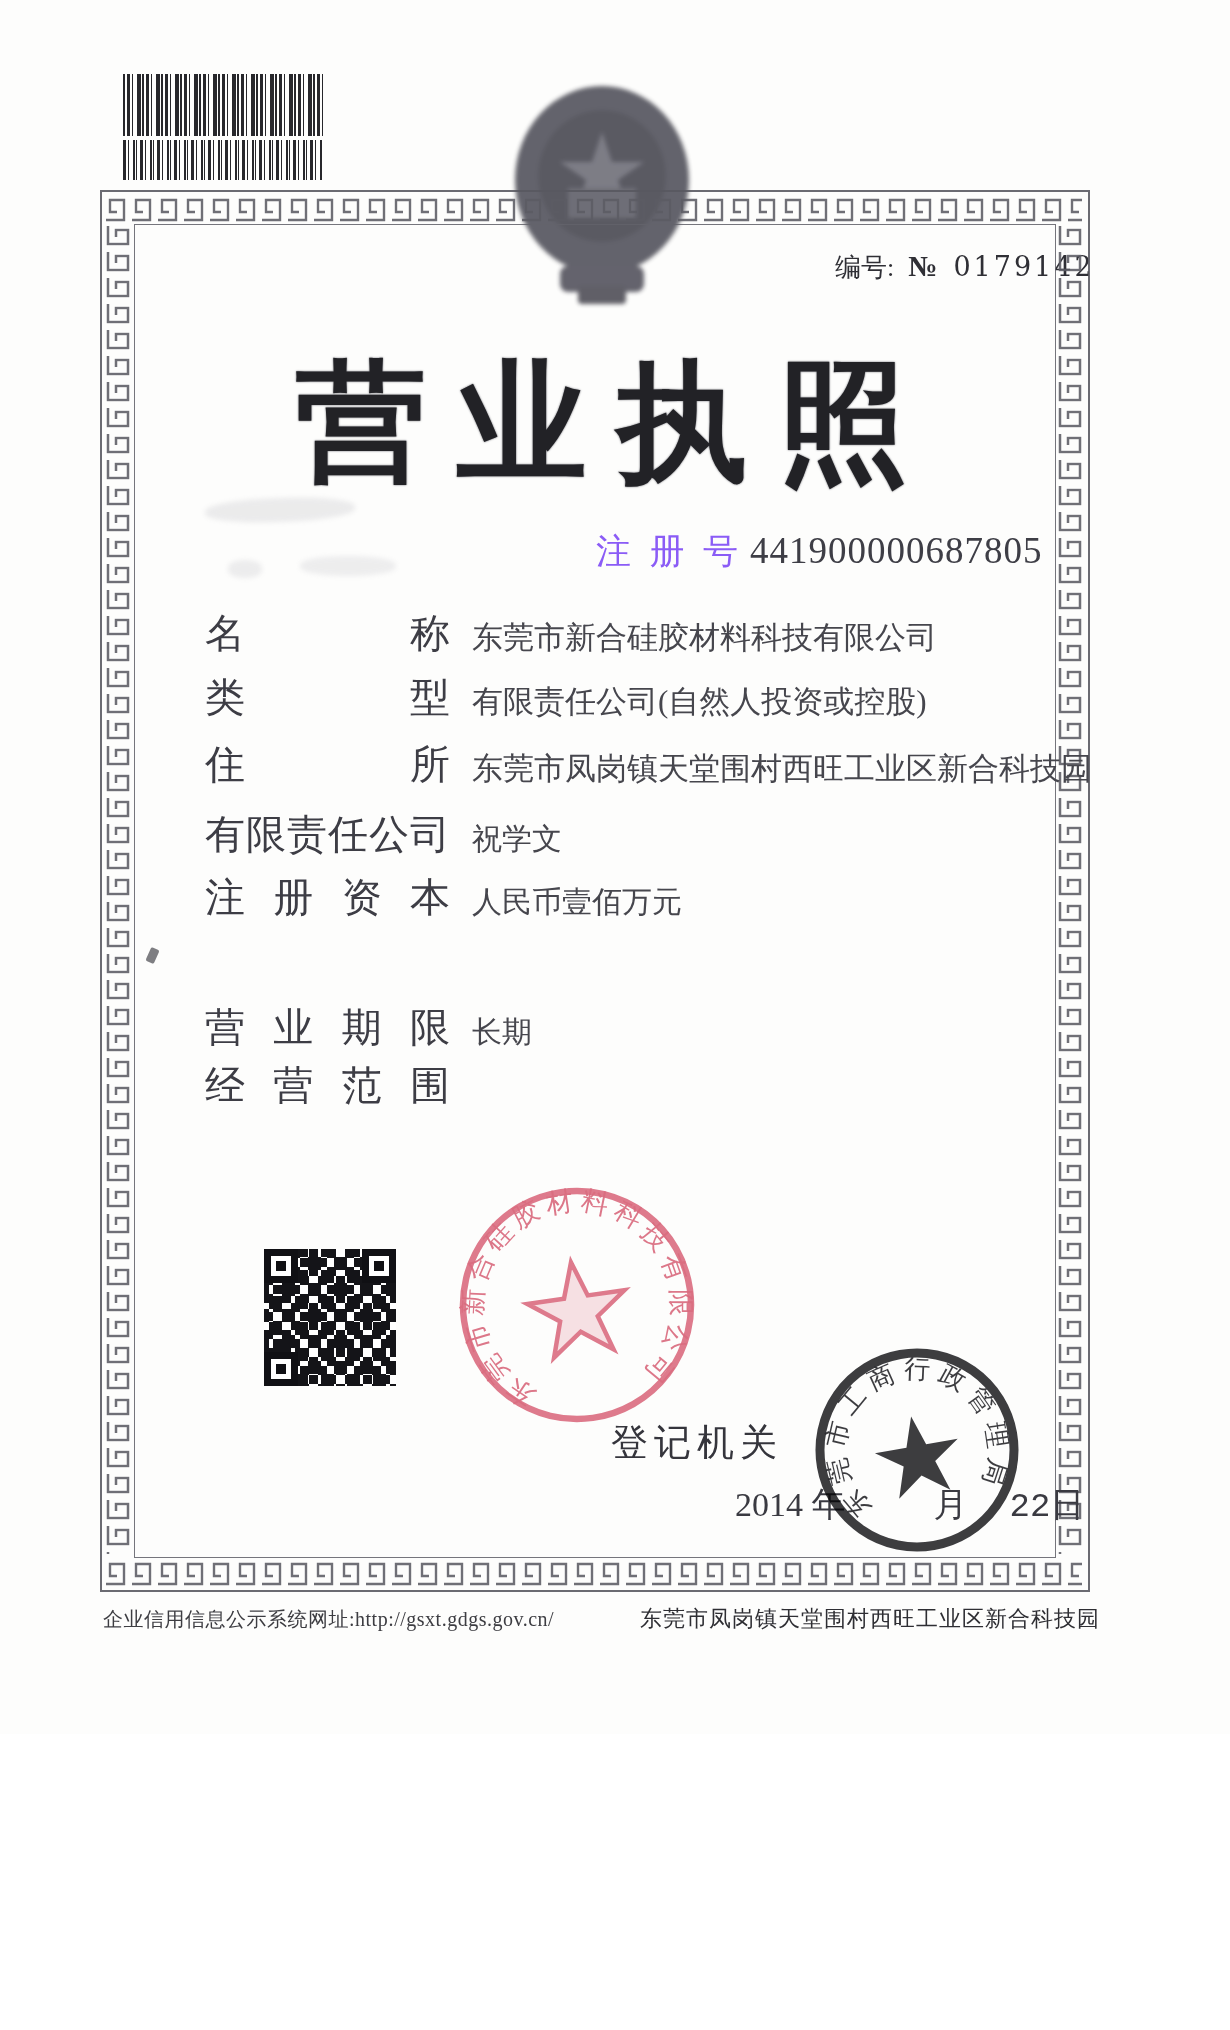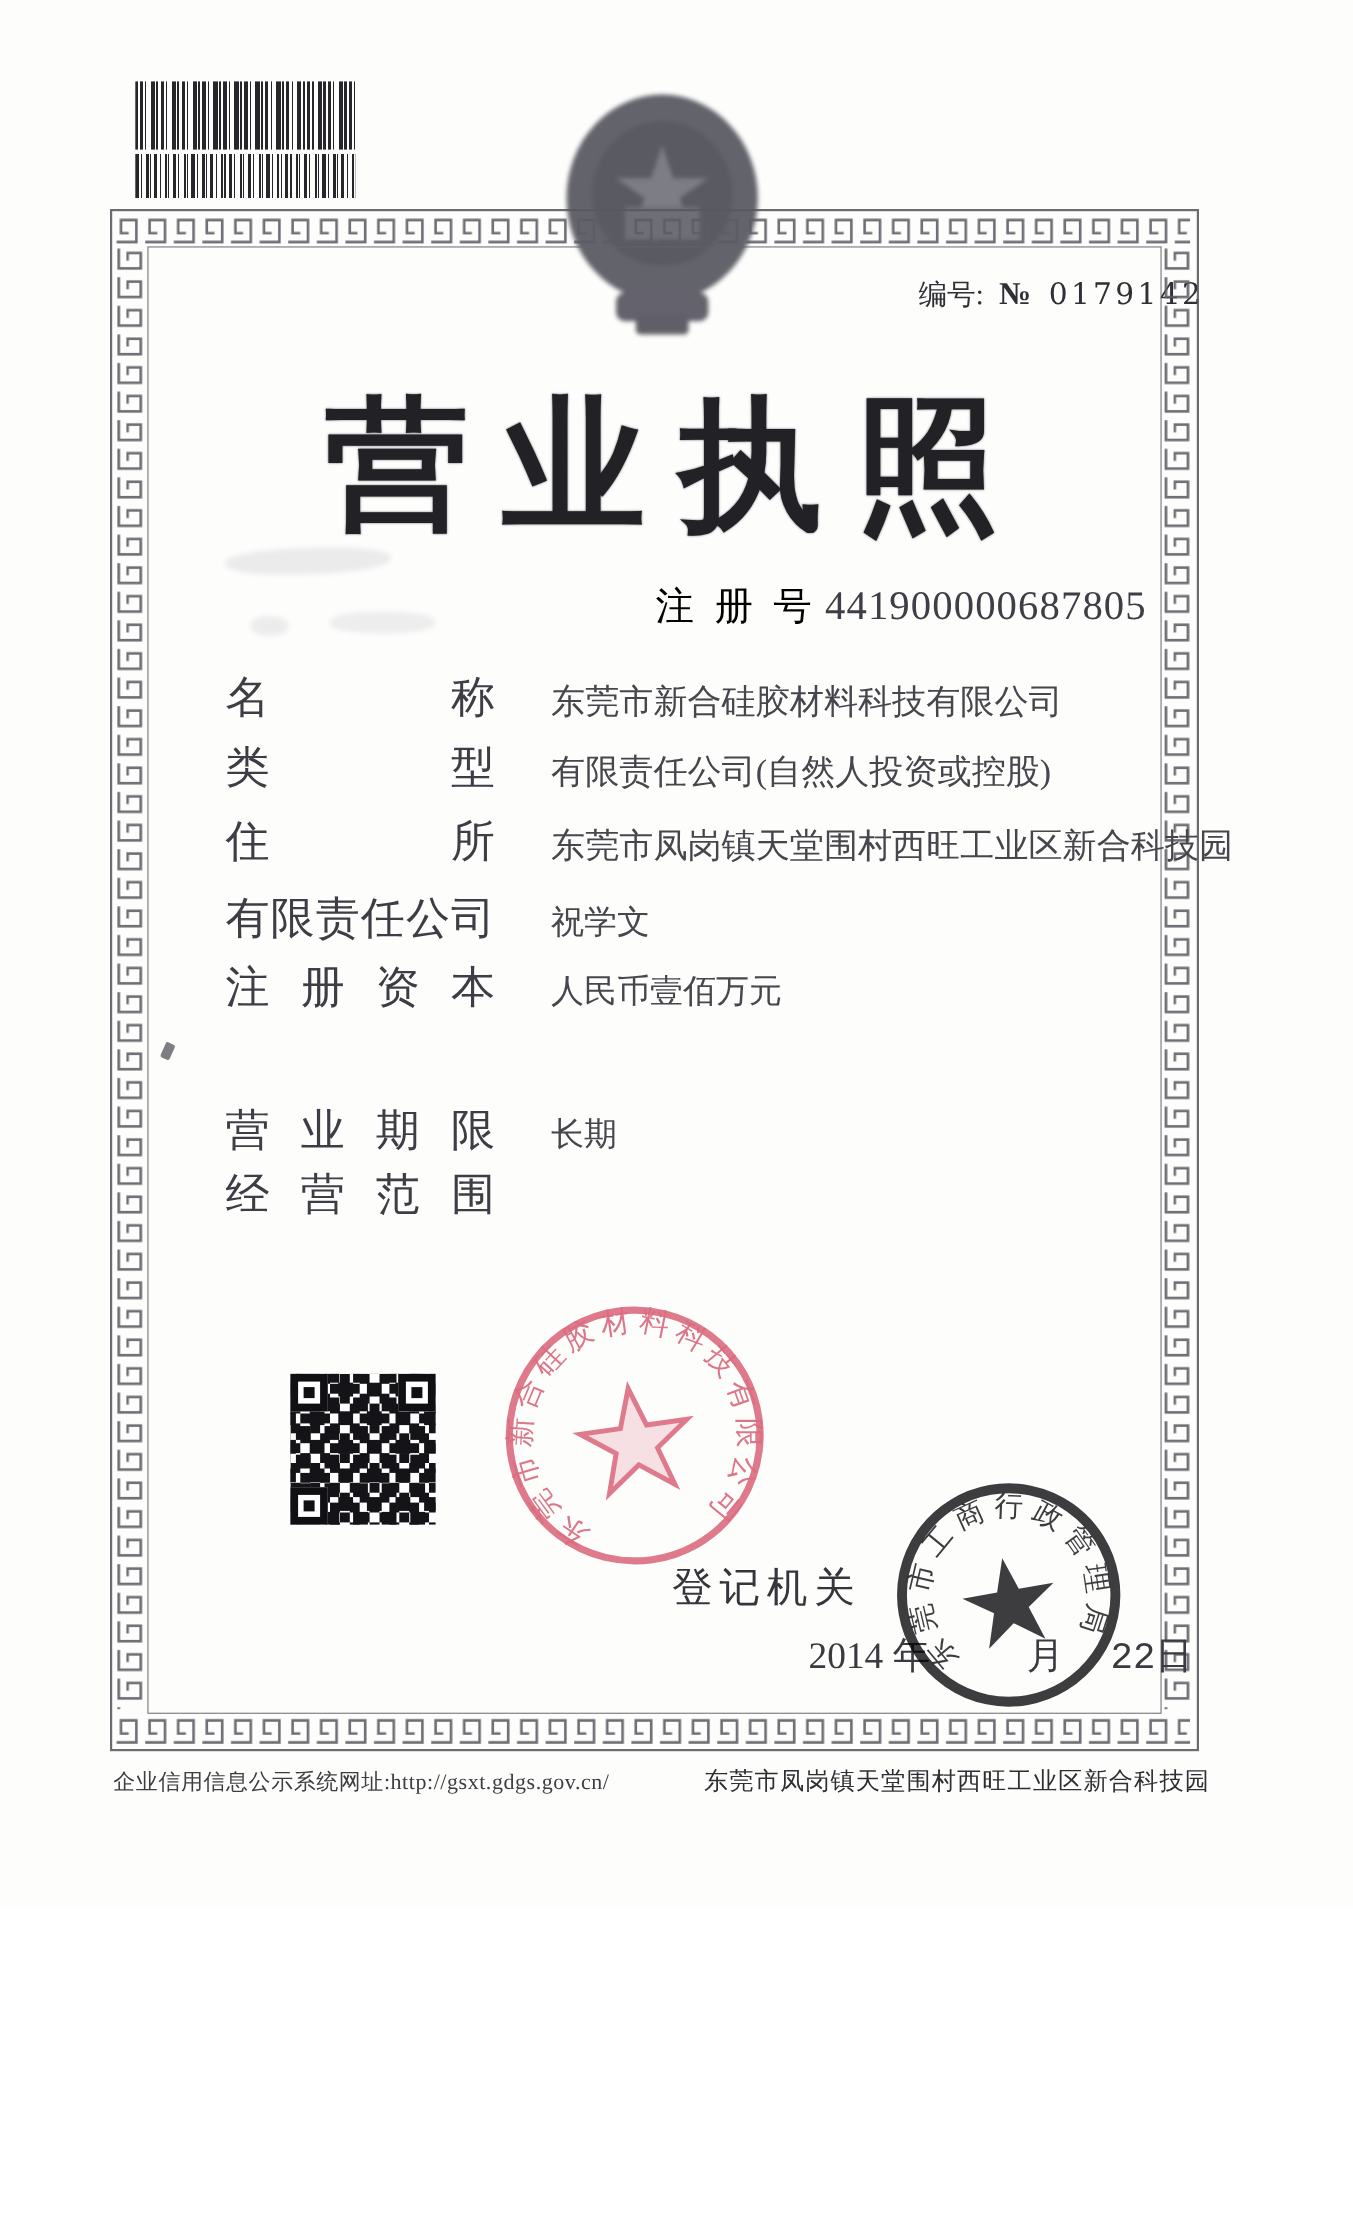--- a/index.html
+++ b/index.html
@@ -26,25 +26,25 @@
   .serial{position:absolute;left:835px;top:250px;font-size:26px;color:#2f2f35;white-space:nowrap;}
   .serial .sym{font-weight:bold;font-size:29px;margin-left:14px;margin-right:16px;}
   .serial .num{font-family:"DejaVu Serif",serif;font-size:27px;letter-spacing:3px;}
 
   .title{position:absolute;left:296px;top:346px;width:612px;height:152px;
          font-family:"Liberation Sans","DejaVu Sans",sans-serif;font-weight:900;font-size:130px;line-height:152px;
          color:#222226;text-align:justify;text-align-last:justify;text-justify:inter-character;
          text-shadow:0 0 2px #55555c;}
 
   .regno-row{position:absolute;left:596px;top:528px;display:flex;align-items:baseline;}
-  .regno-label{width:142px;font-size:35px;color:#000000;text-align:justify;text-align-last:justify;text-justify:inter-character;}
+  .regno-label{width:142px;font-size:35px;color:#8b5cf6;text-align:justify;text-align-last:justify;text-justify:inter-character;}
   .regno-value{margin-left:12px;font-size:37px;color:#3e3e46;letter-spacing:1px;}
 
   
-  .field{position:absolute;left:205px;display:flex;align-items:flex-start;gap:29px;}
+  .field{position:absolute;left:205px;display:flex;align-items:flex-start;}
   .f-label{width:245px;flex:0 0 245px;font-size:40px;line-height:44px;color:#3d3d45;
            text-align:justify;text-align-last:justify;text-justify:inter-character;}
   .f-value{margin-left:22px;font-size:30px;line-height:40px;color:#46464d;padding-top:6px;}
   .f-value.big{font-size:31px;}
   .f-value.scope{font-size:26px;line-height:35px;width:482px;padding-top:4px;color:#3f3f46;}
 
   
   .qrcode{position:absolute;left:264px;top:1249px;width:132px;height:137px;filter:blur(.5px);
           background:
             repeating-conic-gradient(#141418 0% 25%, transparent 0% 50%) 0px 0px/18px 18px,

